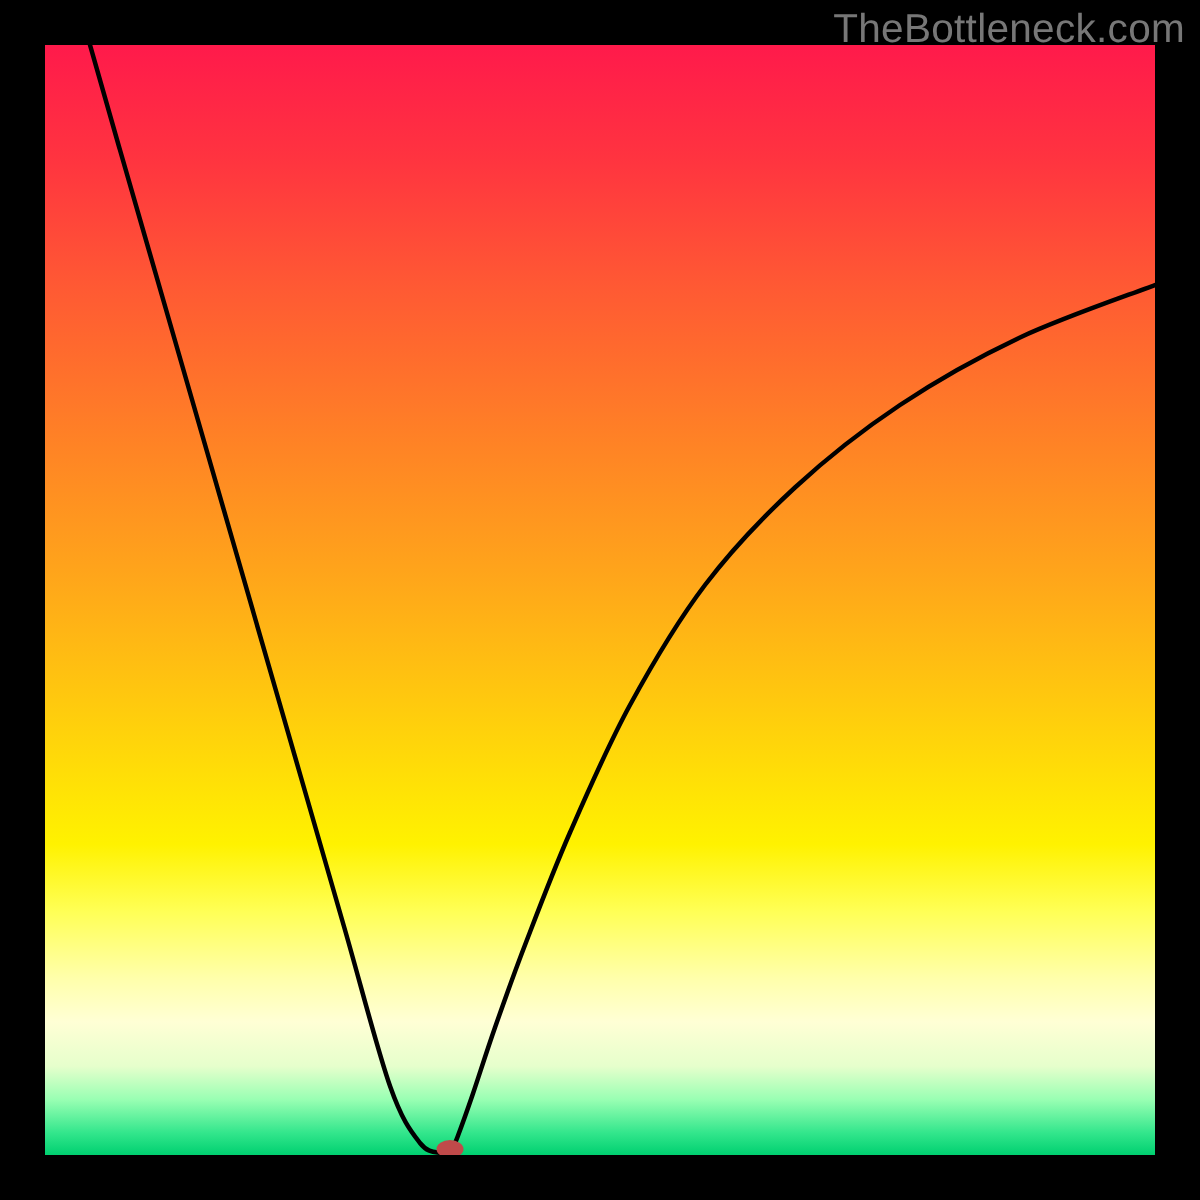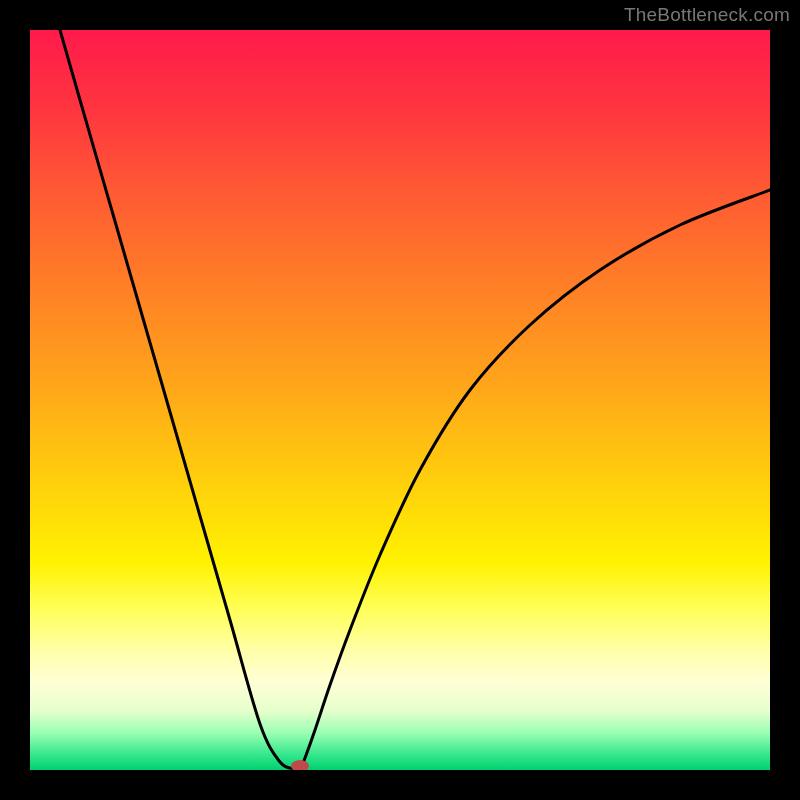--- a/index.html
+++ b/index.html
@@ -41,21 +41,21 @@
       #99ffb3 95%,
       #33e68c 98%,
       #00d070 100%
     );
   }
   .watermark {
     position: absolute;
     top: 4px;
     right: 10px;
     color: #777;
-    font-size: 19px;
+    font-size: 27px;
     font-weight: 500;
     letter-spacing: 0.2px;
     user-select: none;
   }
   svg.curve {
     position: absolute;
     left: 0;
     top: 0;
     width: 740px;
     height: 740px;

